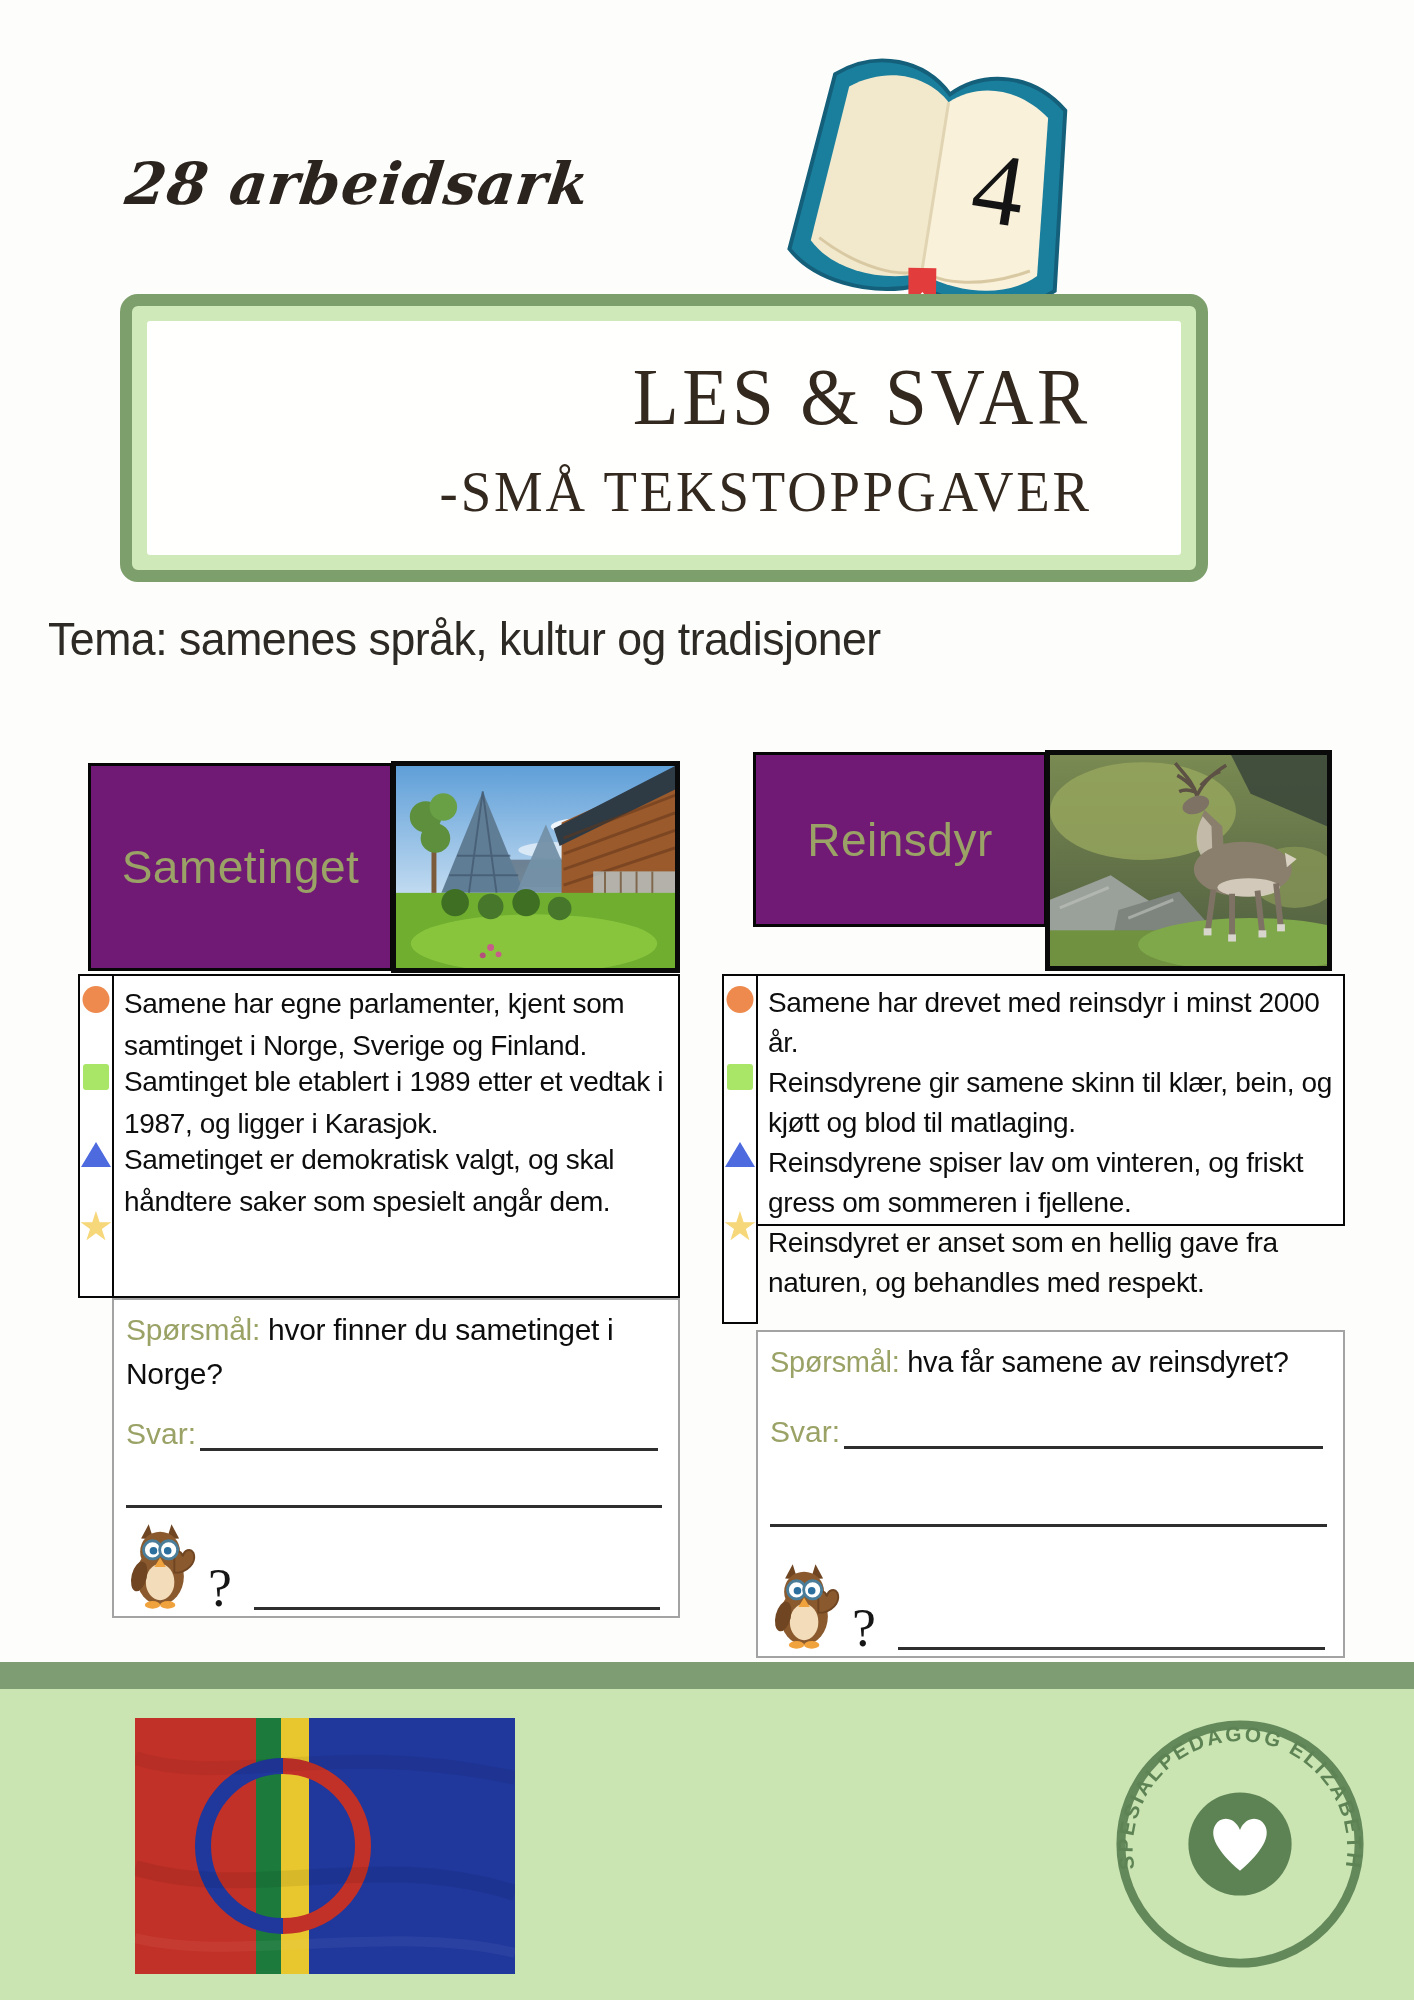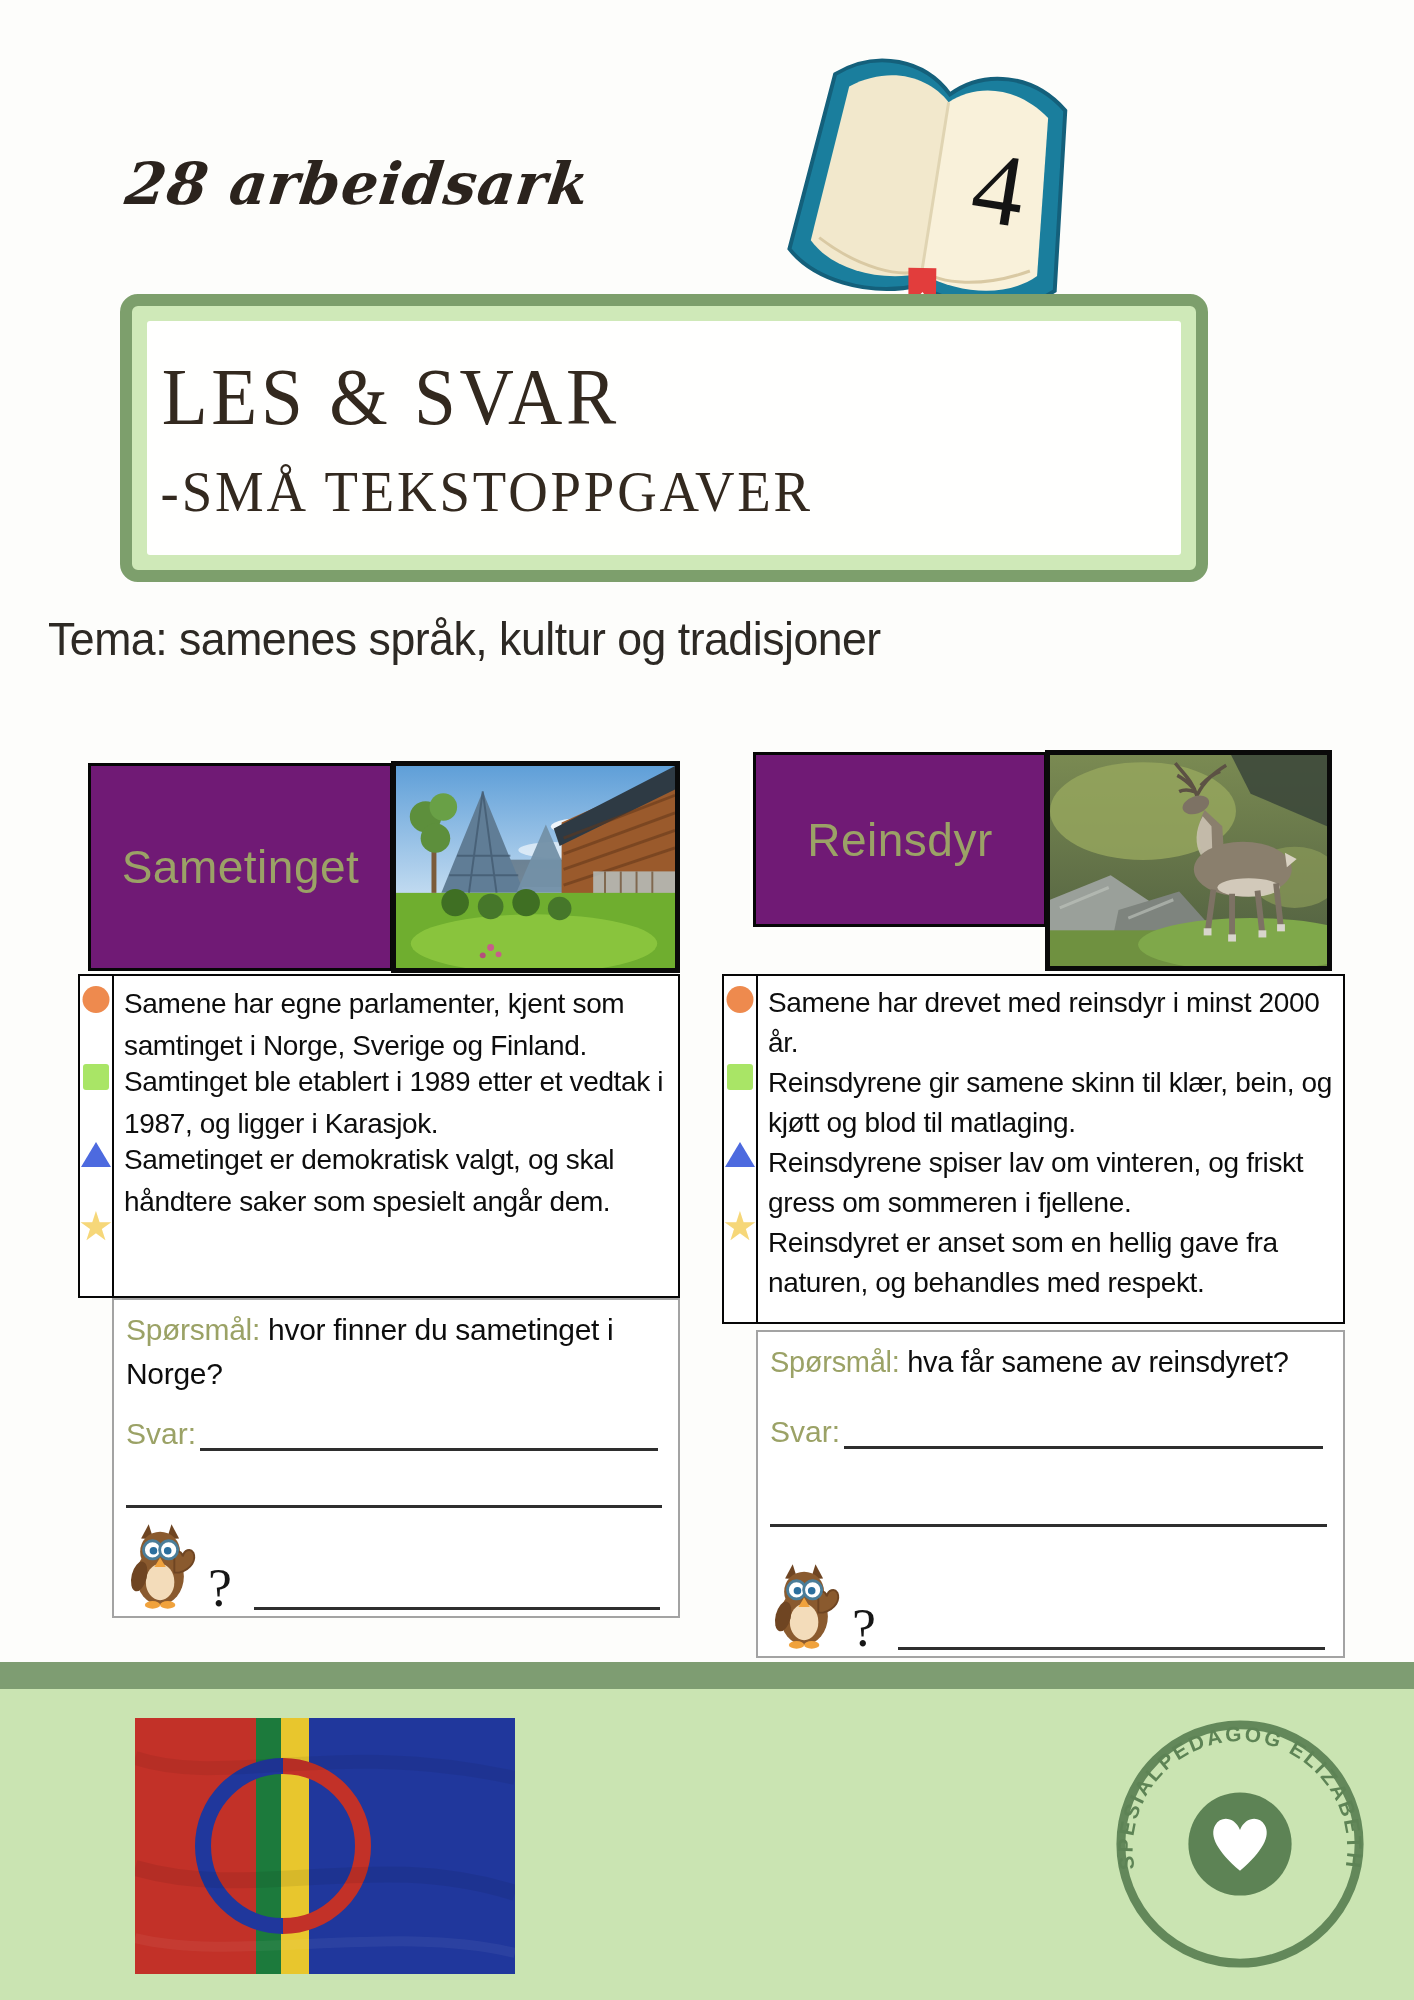--- a/index.html
+++ b/index.html
@@ -12,21 +12,21 @@
     font-family:"DejaVu Serif",serif;font-style:italic;font-weight:700;
     font-size:58px;color:#2b231d;transform:skewX(-7deg);letter-spacing:1px;}
 
   
   .book-badge{position:absolute;left:778px;top:34px;width:316px;height:296px;transform:rotate(9deg);}
 
   
   .title-frame{position:absolute;left:120px;top:294px;width:1088px;height:288px;
     border:12px solid #7d9f6c;background:#cfe9b8;border-radius:18px;box-sizing:border-box;}
   .title-inner{position:absolute;inset:15px;background:#fffffe;border-radius:3px;
-    display:flex;flex-direction:column;align-items:flex-start;justify-content:center;padding-right:104px;}
+    display:flex;flex-direction:column;align-items:flex-end;justify-content:center;padding-right:75px;}
   .title-line1{font-family:"Liberation Serif",serif;font-size:80px;color:#33291f;
     letter-spacing:4px;transform:scaleX(.94);white-space:nowrap;}
   .title-line2{font-family:"Liberation Serif",serif;font-size:57px;color:#33291f;
     letter-spacing:3px;margin-top:16px;transform:scaleX(.96);white-space:nowrap;}
 
   .tema{position:absolute;left:48px;top:612px;font-size:46px;color:#2d2924;
     white-space:nowrap;transform:scaleX(.97);transform-origin:left;letter-spacing:-0.5px;}
 
   
   .hdr-box{position:absolute;background:#701a75;border:3px solid #060606;box-sizing:border-box;
@@ -65,21 +65,21 @@
   
   .card-a-header{left:88px;top:763px;width:305px;height:208px;}
   .card-a-photo{left:391px;top:761px;width:289px;height:212px;}
   .card-a-bullets{left:78px;top:974px;width:36px;height:324px;}
   .card-a-body{left:112px;top:974px;width:568px;height:324px;}
   .card-a-q{left:112px;top:1298px;width:568px;height:320px;}
 
   .card-b-header{left:753px;top:752px;width:294px;height:175px;}
   .card-b-photo{left:1045px;top:750px;width:287px;height:221px;}
   .card-b-bullets{left:722px;top:974px;width:36px;height:350px;}
-  .card-b-body{left:756px;top:974px;width:589px;height:350px;}
+  .card-b-body{left:756px;top:974px;width:589px;height:252px;}
   .card-b-q{left:756px;top:1330px;width:589px;height:328px;}
 
   
   .footer-strip{position:absolute;left:0;top:1662px;width:1414px;height:27px;background:#7e9d72;}
   .footer-bg{position:absolute;left:0;top:1689px;width:1414px;height:311px;background:#cae4b2;}
   .flag{position:absolute;left:135px;top:1718px;width:380px;height:256px;}
   .flag svg{display:block;width:100%;height:100%;}
   .stamp{position:absolute;left:1106px;top:1710px;width:268px;height:268px;}
   .stamp svg{display:block;width:100%;height:100%;}
 </style>

